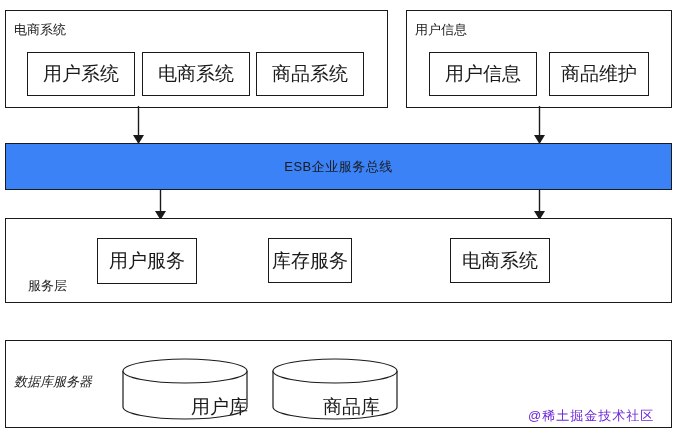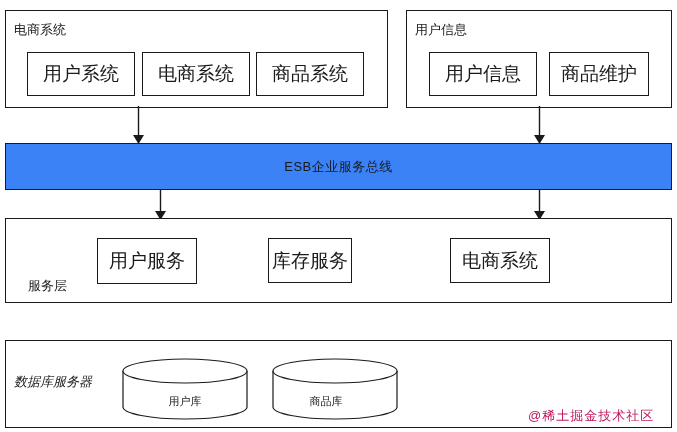--- a/index.html
+++ b/index.html
@@ -64,29 +64,29 @@
     position: absolute;
   }
   .cyl svg {
     position: absolute;
     top: 0;
     left: 0;
   }
   .cyl-label {
     position: absolute;
     width: 100%;
-    text-align: center;
-    font-size: 11px;
+    text-align: right;
+    font-size: 19px;
     color: #1a1a1a;
     white-space: nowrap;
   }
   .watermark {
     position: absolute;
     font-size: 13px;
-    color: #be185d;
+    color: #6d28d9;
     white-space: nowrap;
     letter-spacing: 1px;
   }
 </style>
 </head>
 <body>
 
 <div id="canvas">
 
   <div class="box" style="left:5px; top:10px; width:383px; height:98px;"></div>

